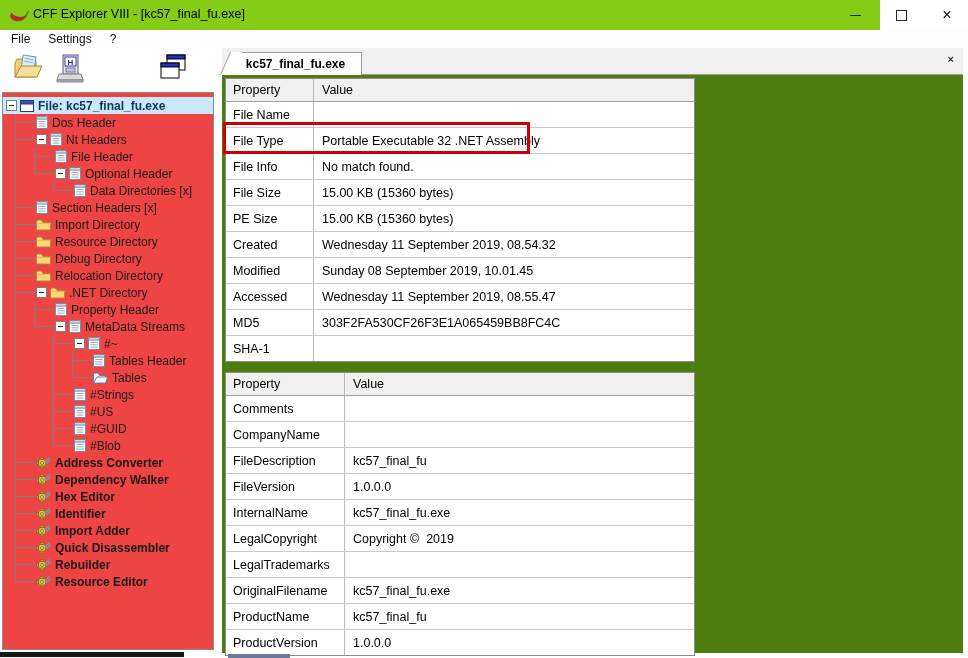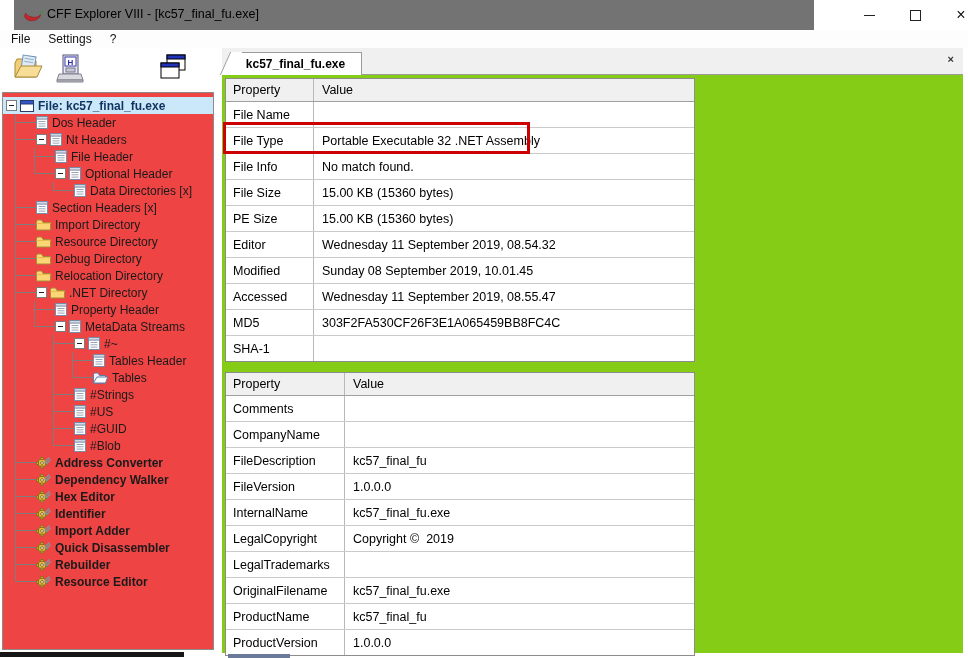--- a/index.html
+++ b/index.html
@@ -1,21 +1,21 @@
 <!DOCTYPE html>
 <html><head>
 <meta charset="utf-8">
 <style>
   html,body{margin:0;padding:0}
   body{width:968px;height:658px;position:relative;background:#fff;overflow:hidden;
        font-family:"Liberation Sans",sans-serif;-webkit-font-smoothing:antialiased}
   #win{position:absolute;inset:0;outline:1px solid #b9b9b9}
 
   
-  #titlebar{position:absolute;left:14px;top:0;width:800px;height:30px;background:#737373}
+  #titlebar{position:absolute;left:0;top:0;width:880px;height:30px;background:#84cc16}
   #appicon{position:absolute;left:9px;top:8px;width:20px;height:15px}
   #apptitle{position:absolute;left:33px;top:7px;font-size:12.5px;color:#000}
   .winctl{position:absolute;top:0;height:30px;width:46px;display:flex;align-items:center;justify-content:center;cursor:default}
   #btn-min{left:832px}#btn-max{left:878px}#btn-close{left:924px}
   #btn-min .g{width:11px;height:1px;background:#222}
   #btn-max .g{width:9px;height:9px;border:1px solid #222;background:transparent}
   #btn-close .g{font-size:16px;line-height:16px;color:#111}
 
   
   #menubar{position:absolute;left:0;top:30px;width:968px;height:18px;background:#fdfdfd;font-size:12px;color:#111;display:flex;align-items:center;padding-left:2px}
@@ -27,21 +27,21 @@
   .tbtn svg{display:block}
 
   
   #tabstrip{position:absolute;left:222px;top:48px;width:741px;height:27px;background:#f0f0f0;border-bottom:1px solid #9b9b9b;box-sizing:border-box}
   #tab{position:absolute;left:8px;bottom:-1px;width:132px;height:23px;background:#fff;border-top:1px solid #9b9b9b;border-right:1px solid #9b9b9b;box-sizing:border-box;display:flex;align-items:center;justify-content:center;font-size:12px;font-weight:bold;color:#000}
   #tab::before{content:'';position:absolute;left:-5px;top:-1px;bottom:0;width:11px;background:#fff;border-left:1px solid #9b9b9b;transform:skewX(-24deg)}
   #tab .lbl{position:relative;z-index:2}
   #tabclose{position:absolute;right:9px;top:5px;font-size:11px;font-weight:bold;color:#333;cursor:default}
 
   
-  #rightPanel{position:absolute;left:222px;top:75px;width:741px;height:578px;background:#84cc16}
+  #rightPanel{position:absolute;left:222px;top:75px;width:741px;height:578px;background:#4d7c0f}
 
   
   .ptable{position:absolute;width:468px;background:#fff;border:1px solid #8c8c8c;box-sizing:content-box;font-size:12.5px;color:#000}
   .thead{display:flex;height:22px;background:#f0f0f0;border-bottom:1px solid #a0a0a0}
   .cell-p{width:var(--propw);flex:none;border-right:1px solid #b9b9b9;display:flex;align-items:center;padding-left:7px;box-sizing:border-box;white-space:nowrap}
   .cell-v{flex:1;display:flex;align-items:center;padding-left:8px;white-space:pre;overflow:hidden}
   .prow{display:flex;height:25px;border-bottom:1px solid #cacaca;background:#fff}
   .prow:last-child{border-bottom:none}
   #fileTable{--propw:88px;left:3px;top:3px}
   #verTable{--propw:119px;left:3px;top:297px}
@@ -155,21 +155,21 @@
           </div>
           <div class="prow">
             <div class="cell-p">File Size</div>
             <div class="cell-v">15.00 KB (15360 bytes)</div>
           </div>
           <div class="prow">
             <div class="cell-p">PE Size</div>
             <div class="cell-v">15.00 KB (15360 bytes)</div>
           </div>
           <div class="prow">
-            <div class="cell-p">Editor</div>
+            <div class="cell-p">Created</div>
             <div class="cell-v">Wednesday 11 September 2019, 08.54.32</div>
           </div>
           <div class="prow">
             <div class="cell-p">Modified</div>
             <div class="cell-v">Sunday 08 September 2019, 10.01.45</div>
           </div>
           <div class="prow">
             <div class="cell-p">Accessed</div>
             <div class="cell-v">Wednesday 11 September 2019, 08.55.47</div>
           </div>

